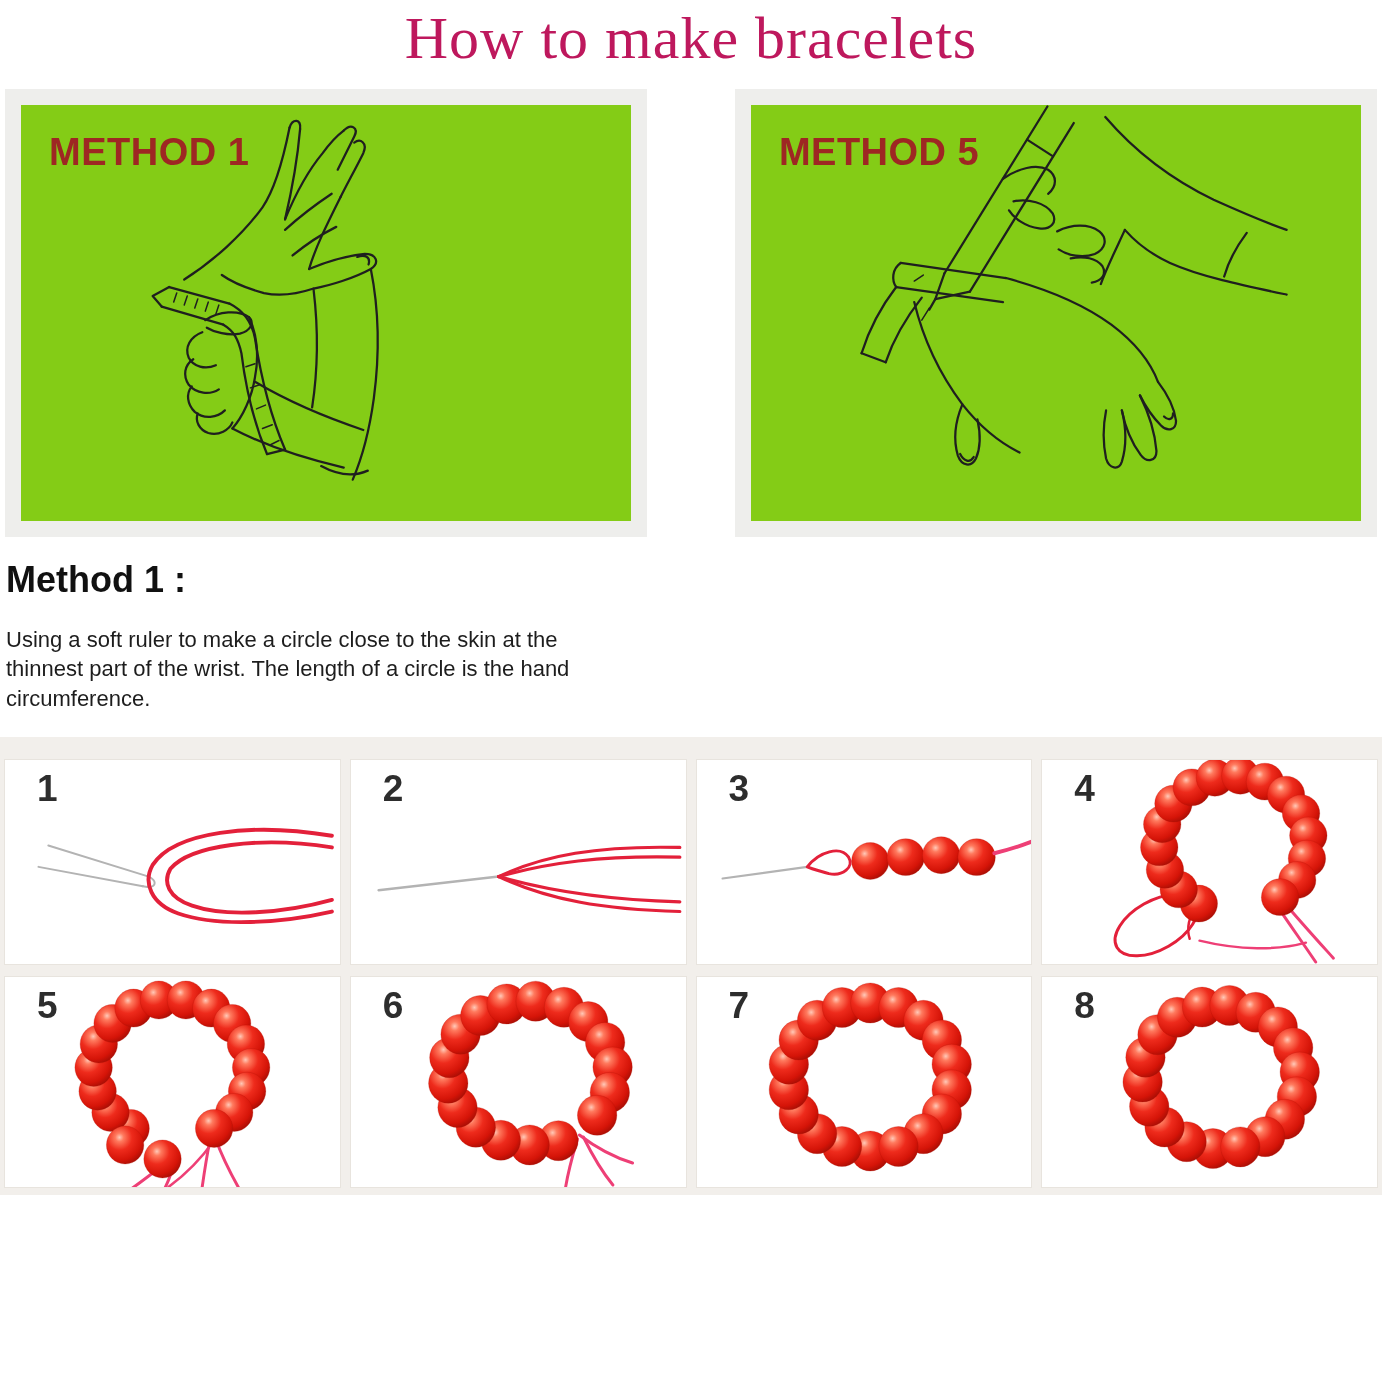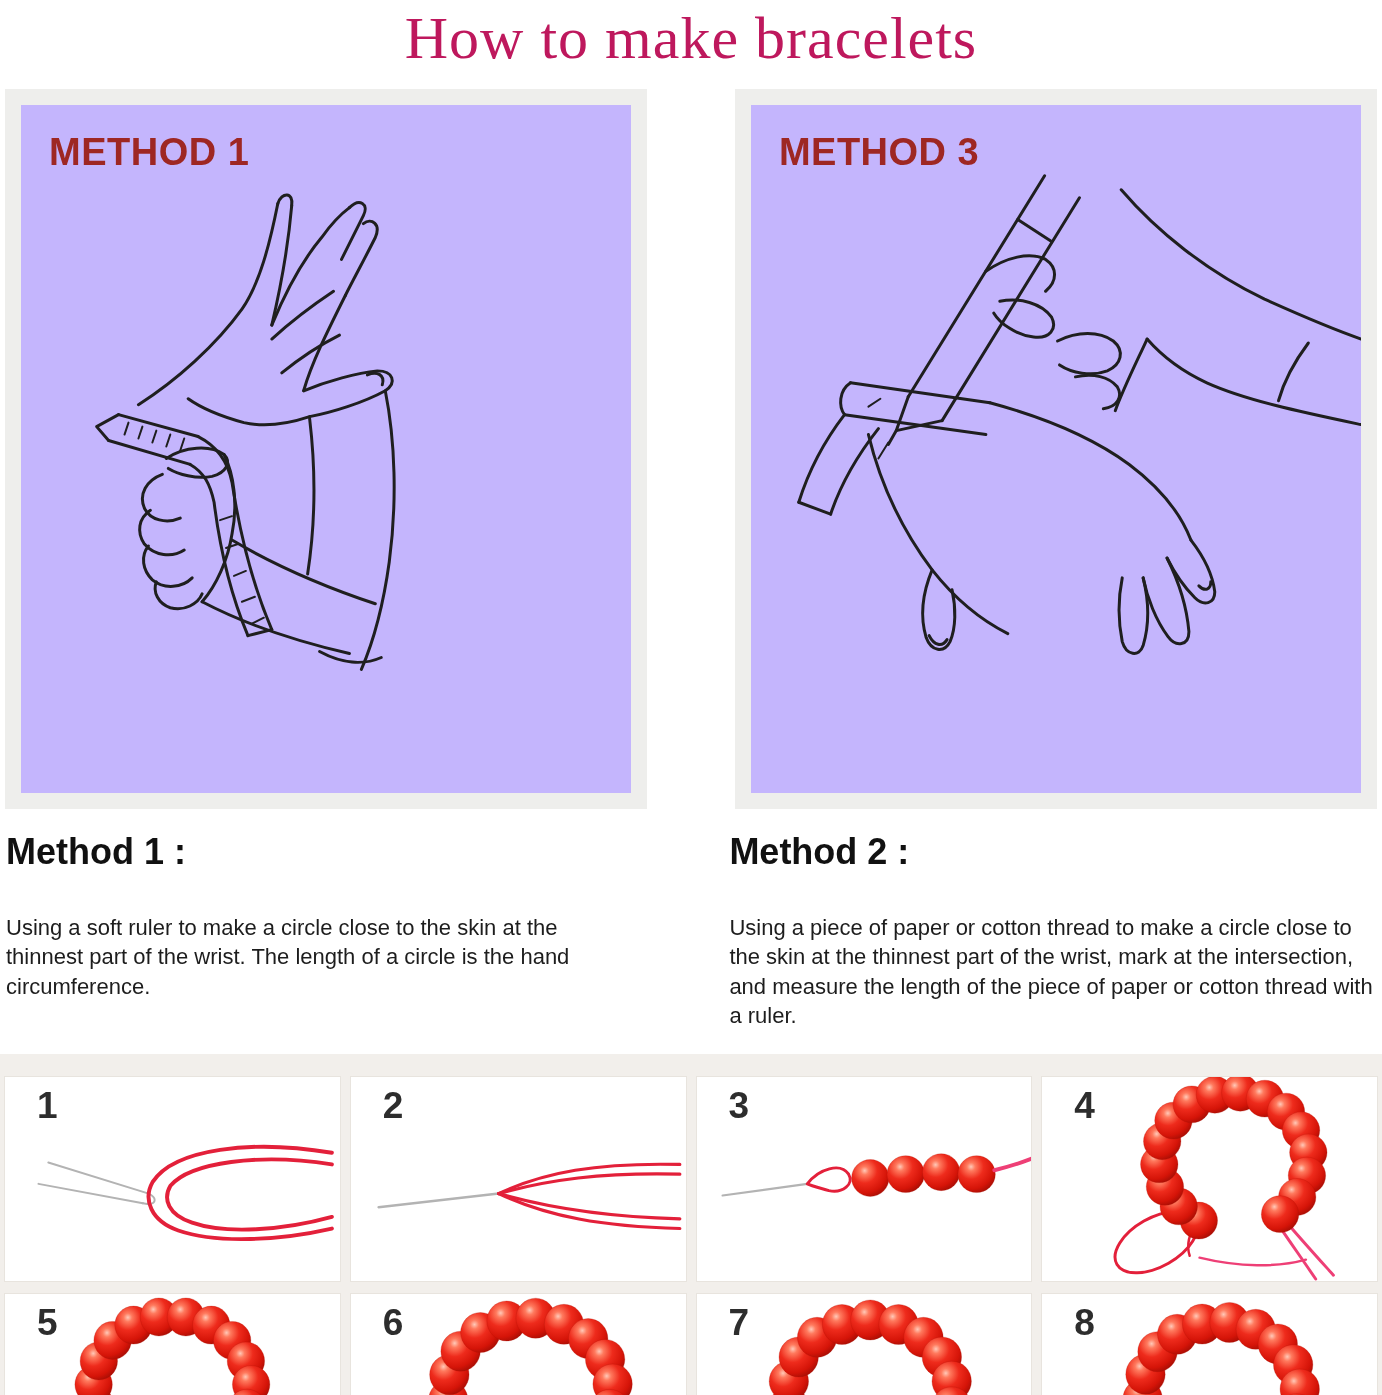--- a/index.html
+++ b/index.html
@@ -20,37 +20,37 @@
   }
   
   .title-wrap{padding-top:4px;text-align:center;}
   .title-wrap h1{
     margin:0;font-family:"Liberation Serif", serif;font-weight:400;
     font-size:60px;line-height:1.15;color:#be185d;letter-spacing:1px;
   }
   
   .panels{display:flex;justify-content:space-between;padding:0 5px;margin-top:16px;}
   .panel{
-    width:46.8%;height:720px;background:#c4b5fd;border:16px solid var(--panel-border);
+    width:46.8%;height:448px;background:#84cc16;border:16px solid var(--panel-border);
     position:relative;
   }
   .panel-inner{position:absolute;inset:0;}
   .panel-inner svg{width:100%;height:100%;display:block;}
   .mlabel{
     position:absolute;top:26px;left:28px;font-size:38px;font-weight:bold;
     letter-spacing:.5px;color:var(--method-label);
   }
   
   .ln{fill:none;stroke:#1f1f1f;stroke-width:3;stroke-linecap:round;stroke-linejoin:round;}
   .tick{fill:none;stroke:#1f1f1f;stroke-width:2;stroke-linecap:round;}
   
   .texts{display:flex;justify-content:space-between;padding:0 6px;margin-top:14px;}
   .tcol{width:45.8%;}
   .tcol.right{width:47.2%;}
-  .tcol h2{margin:8px 0 40px 0;font-size:36px;font-weight:bold;color:#111;}
+  .tcol h2{margin:8px 0 24px 0;font-size:36px;font-weight:bold;color:#111;}
   .tcol p{margin:0;font-size:22px;line-height:1.33;color:var(--text);}
   
   .grid{
     margin-top:24px;background:var(--grid-background);
     padding:22px 4px 7px 4px;
     display:grid;grid-template-columns:repeat(4,1fr);
     grid-template-rows:206px 212px;gap:11px 9px;
   }
   .cell{
     position:relative;background:#fff;border:1px solid var(--cell-border);
@@ -174,33 +174,29 @@
           <path class="ln" d="M240,230 C292,244 342,264 380,292 C412,316 432,342 442,368"></path>
           <path class="ln" d="M442,368 C456,386 464,404 466,420 C466,432 455,435 446,426 C434,414 424,398 418,386"></path>
           <path class="ln" d="M418,386 C430,410 438,436 440,460 C440,474 427,476 419,465 C407,449 398,426 394,406"></path>
           <path class="ln" d="M394,406 C400,430 400,454 394,474 C390,486 377,484 373,470 C369,450 369,426 373,406"></path>
           <path class="ln" d="M450,414 C456,420 462,418 462,410"></path>
           <path class="ln" d="M118,262 C130,312 152,358 182,398 C204,426 230,448 258,462"></path>
           <path class="ln" d="M182,398 C172,422 170,446 176,466 C181,480 194,482 200,470 C206,456 206,436 202,418"></path>
           <path class="ln" d="M179,464 C184,474 192,476 197,468"></path>
         </g>
       </svg>
-      <span class="mlabel">METHOD 3</span>
+      <span class="mlabel">METHOD 5</span>
     </div>
   </div>
 </section>
 
 <section class="texts">
   <div class="tcol">
     <h2>Method 1 :</h2>
     <p>Using a soft ruler to make a circle close to the skin at the thinnest part of the wrist. The length of a circle is the hand circumference.</p>
-  </div>
-  <div class="tcol right">
-    <h2>Method 2 :</h2>
-    <p>Using a piece of paper or cotton thread to make a circle close to the skin at the thinnest part of the wrist, mark at the intersection, and measure the length of the piece of paper or cotton thread with a ruler.</p>
   </div>
 </section>
 
 <section class="grid">
 
   <div class="cell">
     <span class="num">1</span>
     <svg viewBox="0 0 340 210" preserveAspectRatio="none">
       <g>
         <path class="ndl" stroke-width="2" d="M44,88 L146,120"></path>

